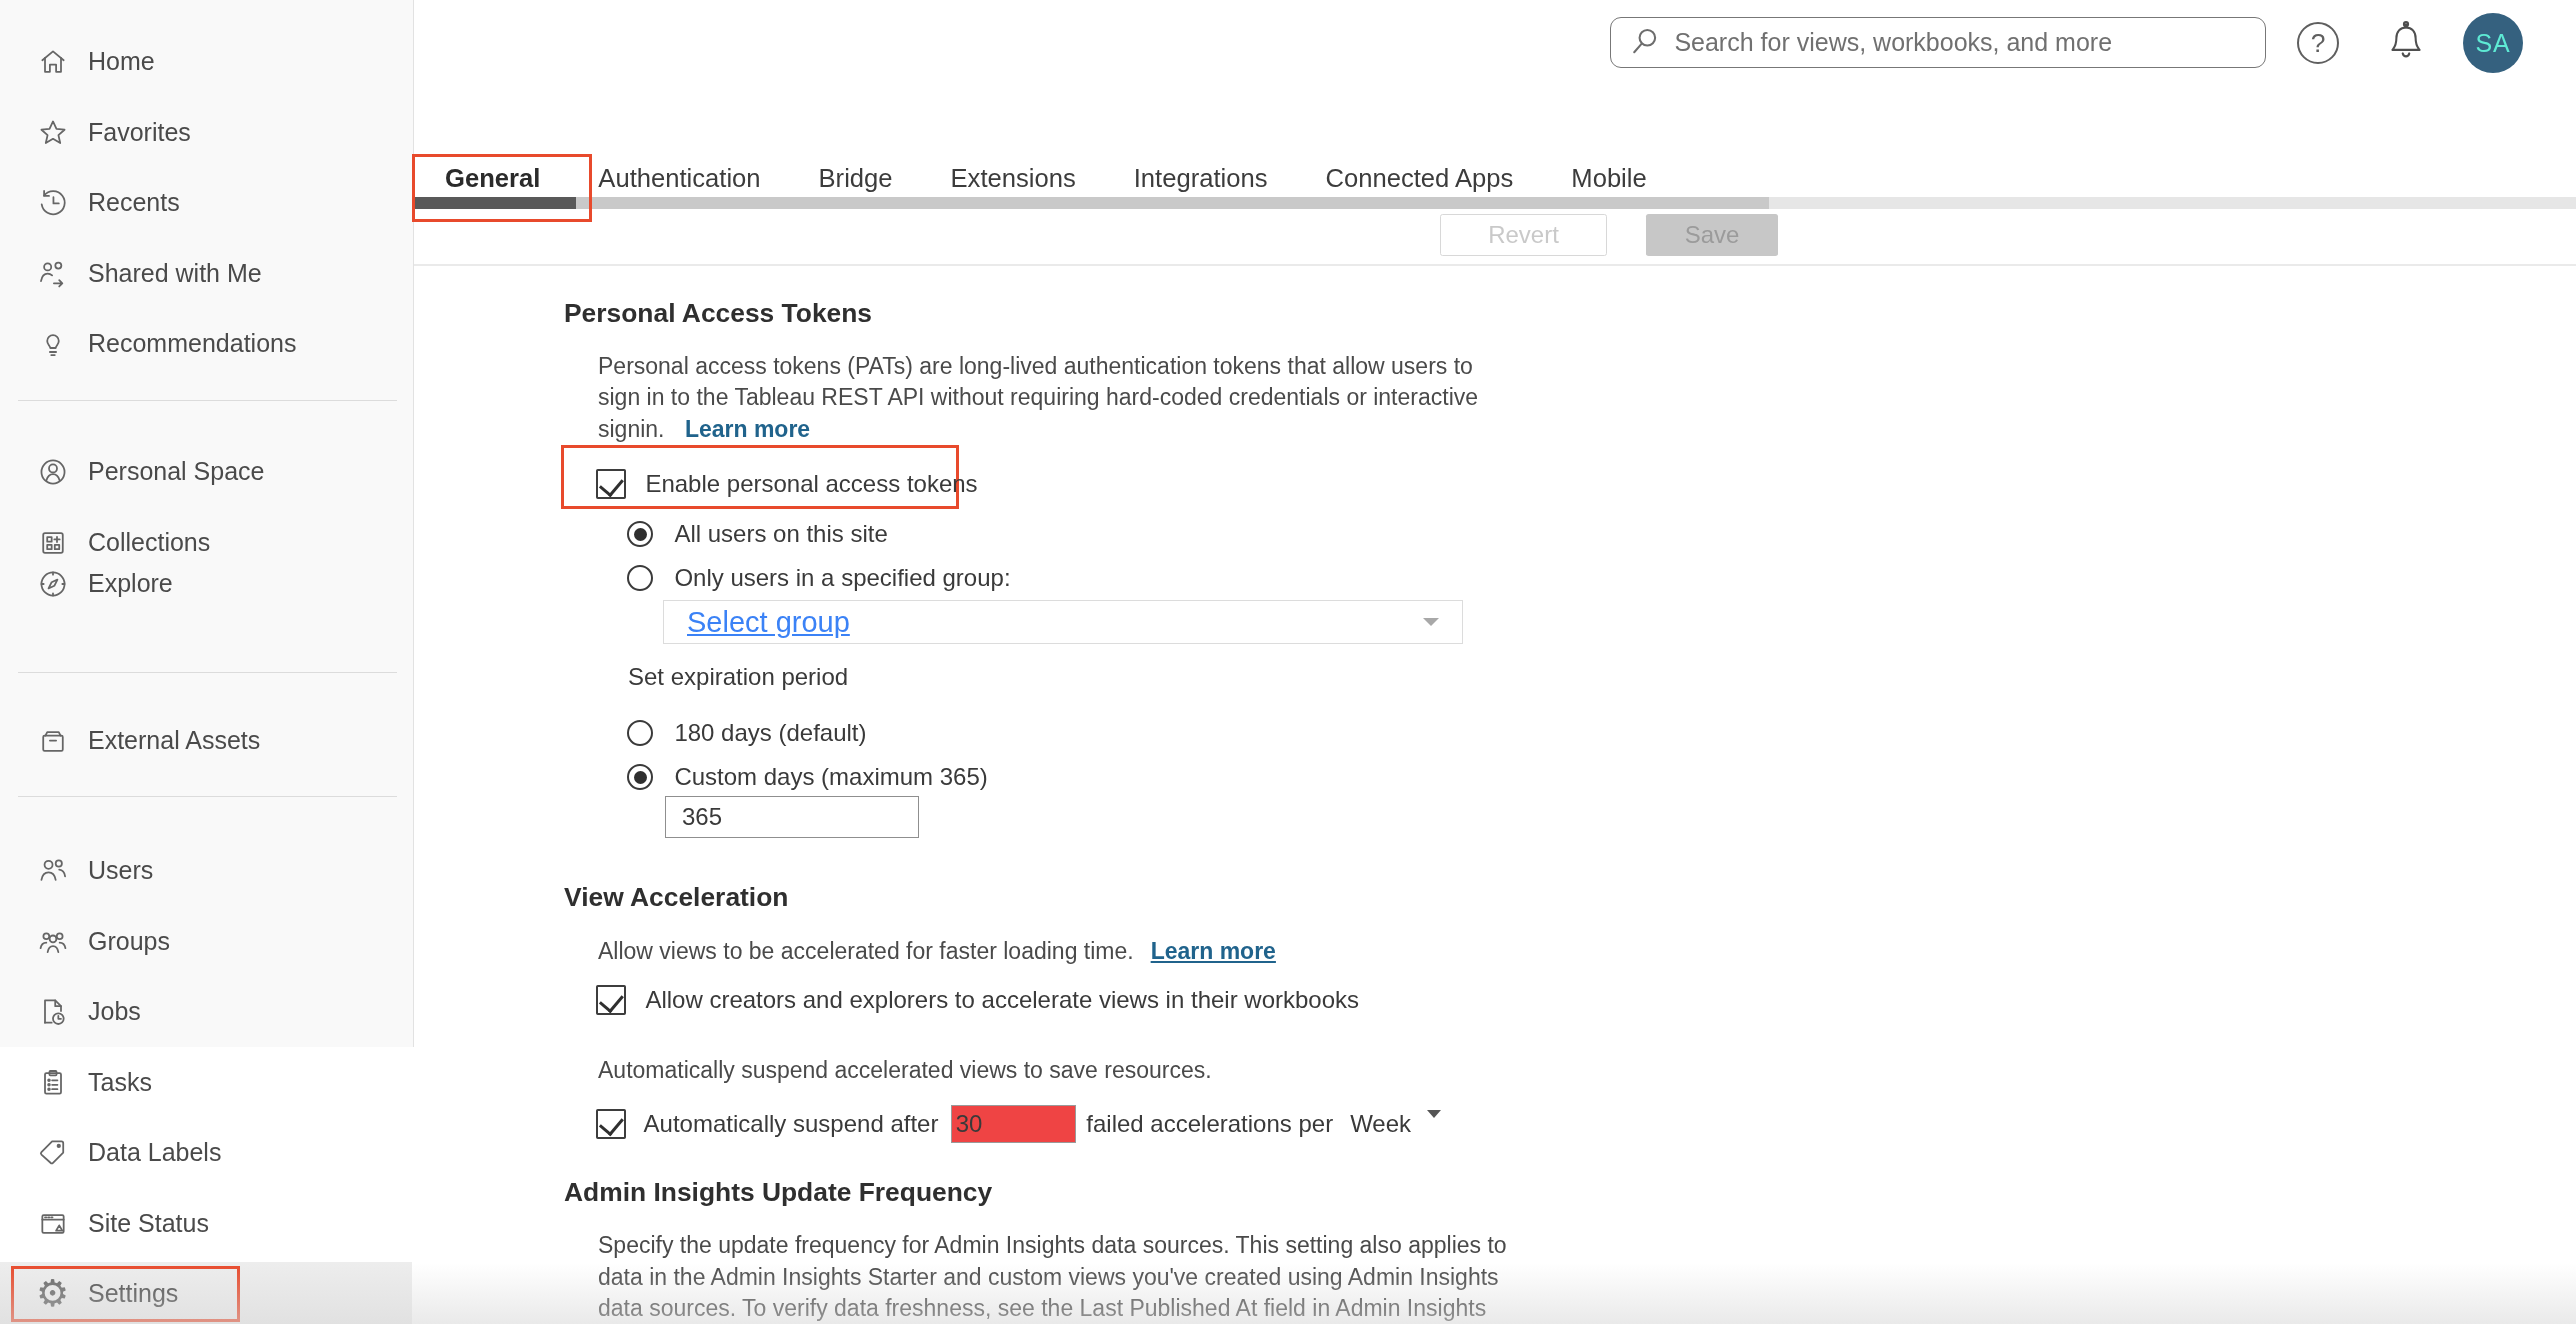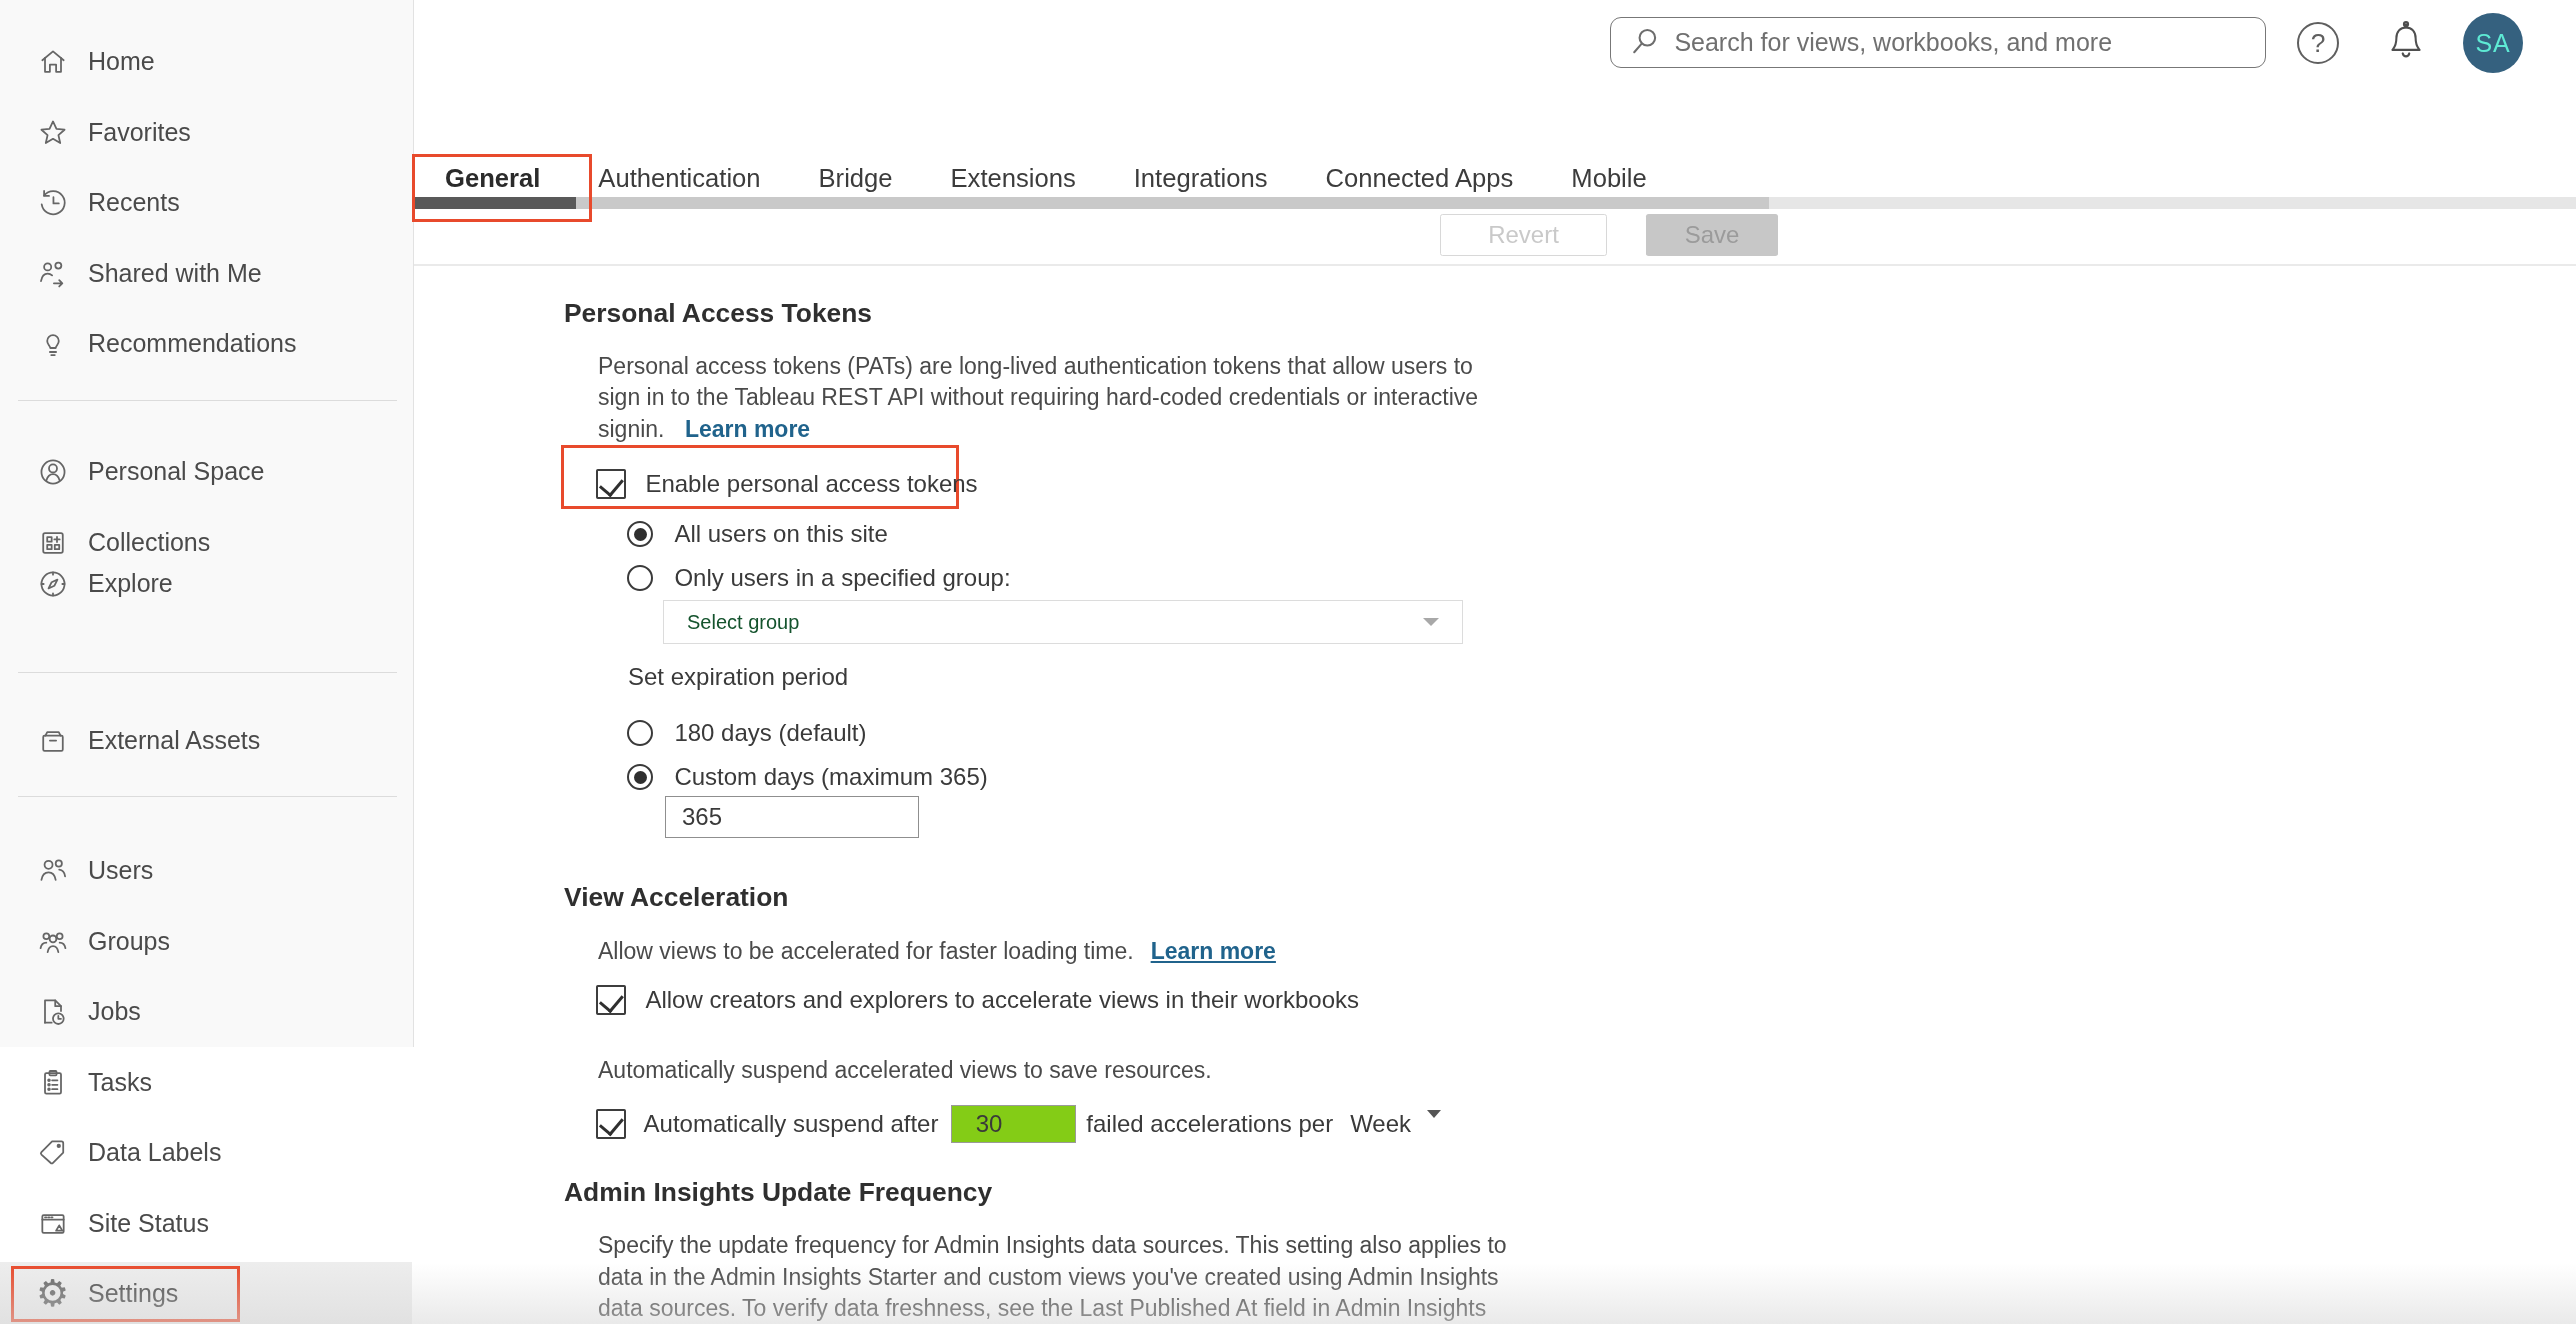--- a/index.html
+++ b/index.html
@@ -55,27 +55,27 @@
   .ctl-row{position:absolute;display:flex;align-items:center;white-space:nowrap;}
   .ctl-label{font-size:24px;color:#3a3a3a;text-align:right;}
 
   .checkbox{width:30px;height:30px;border:2.2px solid #3d3d3d;border-radius:1.8px;background:#fff;position:relative;flex:0 0 auto;cursor:pointer;}
   .checkbox.checked::after{content:"";position:absolute;left:6.2px;top:2.6px;width:12.3px;height:17.6px;border-right:3.1px solid #2f2f2f;border-bottom:3.1px solid #2f2f2f;transform:rotate(40deg);}
 
   .radio{width:26.4px;height:26.4px;border:2.2px solid #3a3a3a;border-radius:50%;background:#fff;position:relative;flex:0 0 auto;cursor:pointer;}
   .radio.selected::after{content:"";position:absolute;left:50%;top:50%;width:13.2px;height:13.2px;margin:-6.6px 0 0 -6.6px;border-radius:50%;background:#2f2f2f;}
 
   .select-group{position:absolute;left:663px;top:600px;width:800px;height:44px;border:1.8px solid #dcdcdc;background:#fff;display:flex;align-items:center;justify-content:space-between;padding:0 23px;cursor:default;}
-  .select-group .ph{font-size:20px;color:#14532d;}
+  .select-group .ph{font-size:29px;color:#3b82f6;text-decoration:underline;}
   .caret-down{width:0;height:0;border-left:8px solid transparent;border-right:8px solid transparent;border-top:8.8px solid #a8a8a8;}
 
   .num-input{position:absolute;border:1.8px solid #8f8f8f;background:#fff;font-family:"Liberation Sans",sans-serif;font-size:24px;color:#3a3a3a;padding-left:16px;outline:none;}
   .input-365{left:665px;top:796px;width:254px;height:42px;}
 
-  .inline-input{width:125px;height:38px;border:1.8px solid #9a9a9a;background:#84cc16;font-family:"Liberation Sans",sans-serif;font-size:24px;color:#3a3a3a;padding-left:24px;outline:none;}
+  .inline-input{width:125px;height:38px;border:1.8px solid #9a9a9a;background:#ef4444;font-family:"Liberation Sans",sans-serif;font-size:24px;color:#3a3a3a;padding-left:4px;outline:none;}
   .period-select{display:flex;align-items:flex-start;margin-left:17px;cursor:pointer;}
   .period-select .pname{font-size:24px;color:#3a3a3a;}
   .period-select .caret-sm{width:0;height:0;border-left:7px solid transparent;border-right:7px solid transparent;border-top:8px solid #555;margin-left:16px;}
 
   .bottom-fade{position:absolute;left:0;bottom:0;width:2576px;height:62px;background:linear-gradient(to bottom,rgba(230,230,230,0),rgba(215,215,215,0.55));pointer-events:none;}
 </style>
 </head>
 <body>
 
 <div class="canvas">

